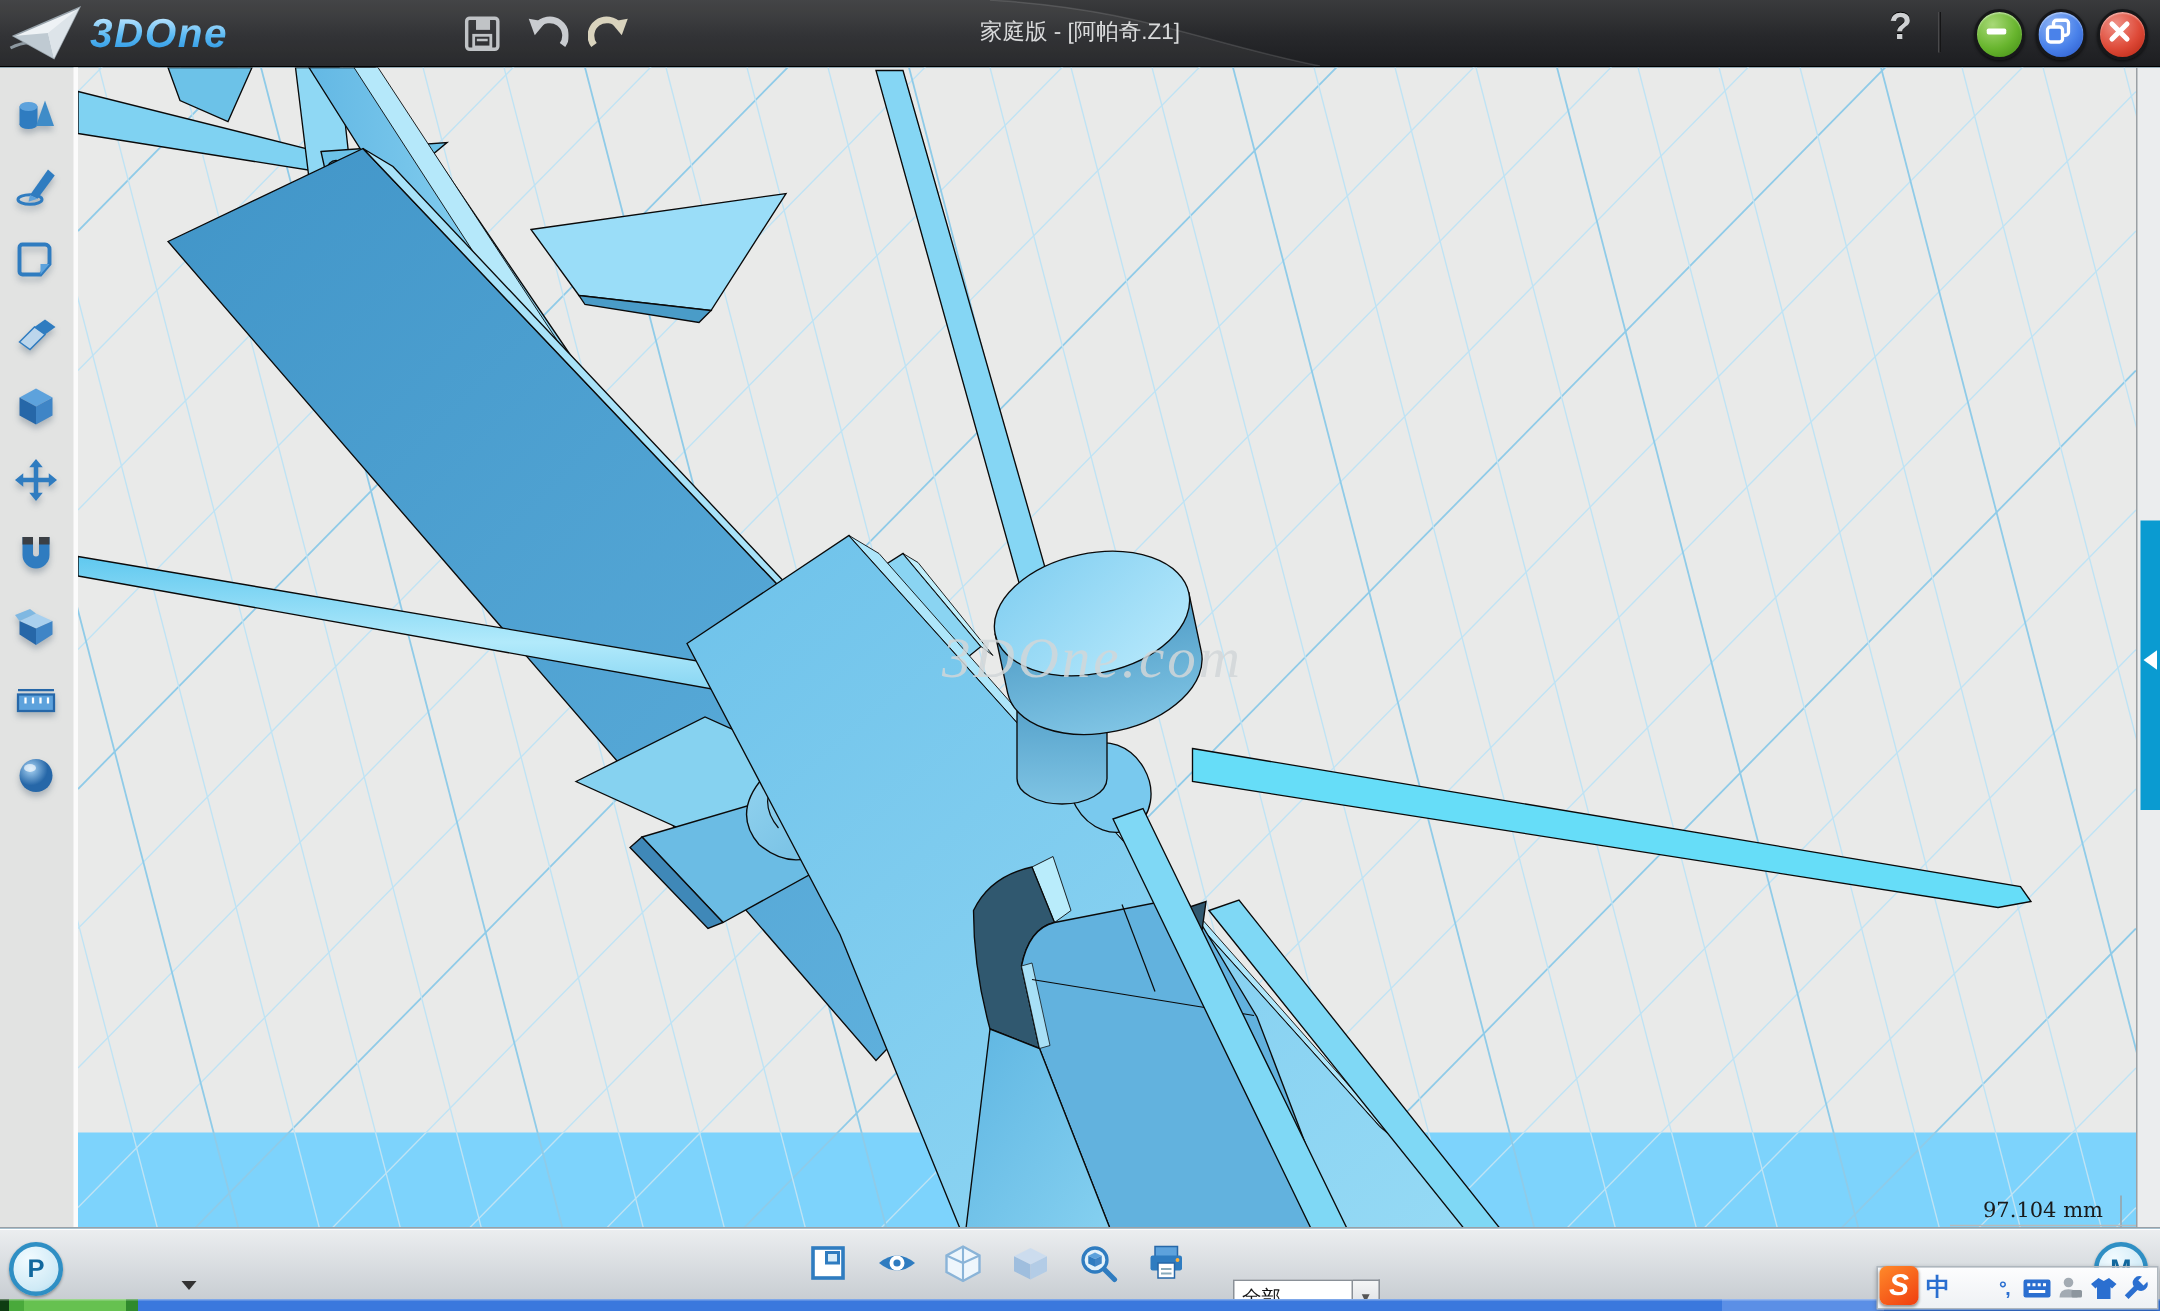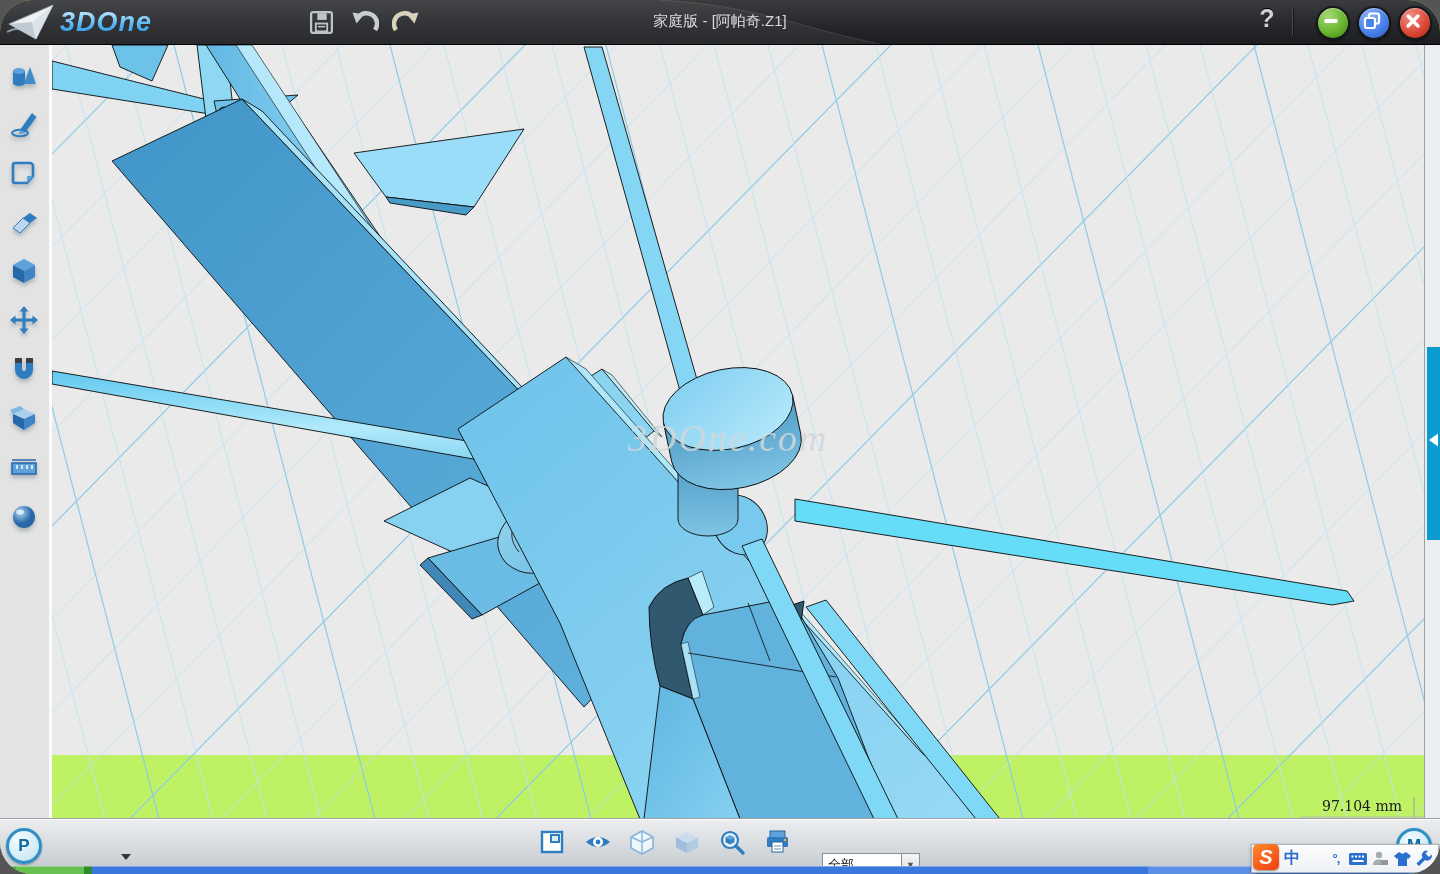--- a/index.html
+++ b/index.html
@@ -1,17 +1,17 @@
 <!DOCTYPE html>
 <html><head>
 <meta charset="utf-8">
 <style>
   html,body{margin:0;padding:0;background:#555;}
-  .app{position:relative;width:1440px;height:874px;overflow:hidden;background:#bef264;
-       font-family:"Liberation Sans",sans-serif;border-radius:32px;-webkit-user-select:none;}
+  .app{position:relative;width:1440px;height:874px;overflow:hidden;background:#7dd3fc;
+       font-family:"Liberation Sans",sans-serif;-webkit-user-select:none;}
 
   
   .titlebar{position:absolute;left:0;top:0;width:1440px;height:44px;
     background:linear-gradient(#3a3b3d,#27282b 55%,#1d1e21);border-bottom:1px solid #000;}
   .swoosh{position:absolute;left:0;top:0;pointer-events:none;}
   .logo{position:absolute;left:6px;top:2px;display:flex;align-items:center;gap:4px;}
   .brand{font-style:italic;font-weight:bold;font-size:27px;letter-spacing:1px;color:#55b5f0;
     background:linear-gradient(#c6e9ff 10%,#59b9f4 55%,#1f8cdd);
     -webkit-background-clip:text;background-clip:text;-webkit-text-fill-color:transparent;}
   .tb-btn{position:absolute;top:7px;width:30px;height:30px;display:flex;align-items:center;justify-content:center;cursor:pointer;}

